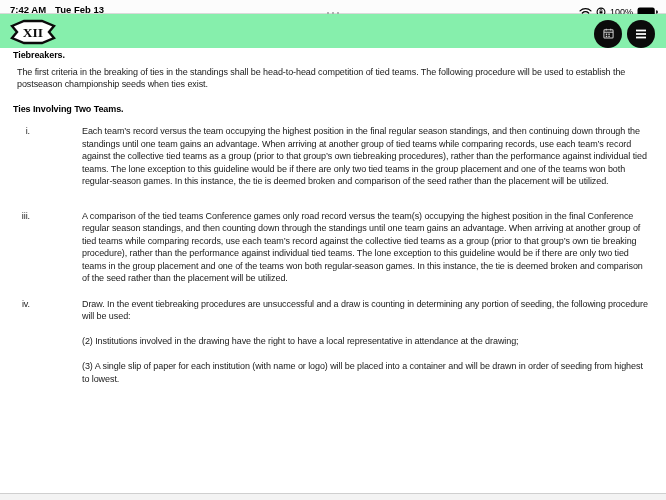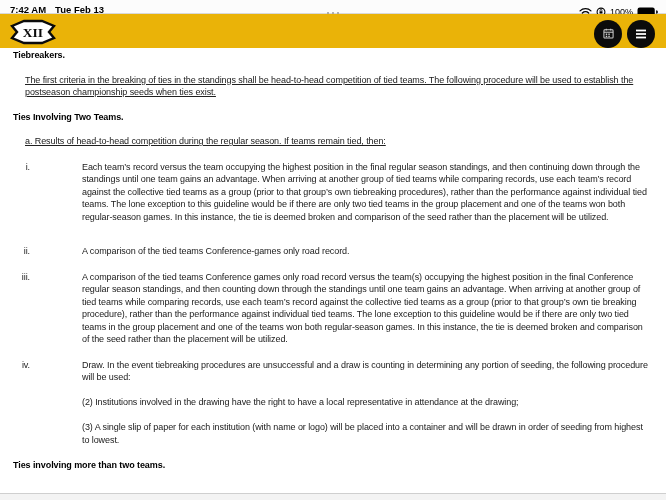--- a/index.html
+++ b/index.html
@@ -13,28 +13,28 @@
   .status-bar { position:relative; height:14px; background:#fcfcfc; border-bottom:1px solid #d9d9d9; }
   .sb-left { position:absolute; left:10px; top:4px; font-size:9.5px; font-weight:600; color:#000; letter-spacing:0; }
   .sb-left .date { margin-left:9px; }
   .sb-center { position:absolute; left:0; right:0; top:0; text-align:center; }
   .dots { display:inline-flex; gap:3px; margin-top:3px; }
   .dots i { width:2px; height:2px; border-radius:50%; background:#9a9a9a; display:block; }
   .url { display:block; font-size:11px; color:#111; margin-top:8px; }
   .sb-right { position:absolute; right:8px; top:3px; display:flex; align-items:center; gap:4px; }
   .sb-right .pct { font-size:9px; font-weight:500; color:#000; }
   
-  .site-header { position:relative; height:34px; background:#eab308; }
+  .site-header { position:relative; height:34px; background:#86efac; }
   .logo { position:absolute; left:10px; top:4px; cursor:pointer; }
   .hdr-buttons { position:absolute; right:11px; top:6px; display:flex; gap:5px; }
   .circle-btn { width:28px; height:28px; border-radius:50%; background:#0b0b0b; display:flex; align-items:center; justify-content:center; cursor:pointer; }
   
   .content { padding:1px 14px 0 13px; font-size:9px; line-height:12.5px; color:#202020; letter-spacing:-0.08px; }
   .content h3 { font-size:9px; line-height:12.5px; font-weight:700; color:#000; }
-  .para { margin:12px;text-decoration:underline; }
+  .para { margin:4px; }
   .gap-after-intro { margin-bottom:12px; }
   .h-two-teams { margin-bottom:10px; }
   .item-a { margin-bottom:13px; }
   .roman-list { }
   .roman-item { display:flex; margin-bottom:13px; }
   .roman-item.extra-gap { margin-bottom:22px; }
   .roman-item .marker { flex:none; width:21px; text-align:right; padding-right:4px; }
   .roman-item .itxt { flex:1;margin-left:48px; }
   .sub-para { margin-top:12.5px; }
   .h-more-teams { }
@@ -115,42 +115,36 @@
         </span>
       </div>
     </div>
   </div>
 
   <div class="content">
     <h3>Tiebreakers.</h3>
     <p class="para gap-after-intro">The first criteria in the breaking of ties in the standings shall be head-to-head competition of tied teams.  The following procedure will be used to establish the postseason championship seeds when ties exist.</p>
 
     <h3 class="h-two-teams">Ties Involving Two Teams.</h3>
-    <p class="para item-a">a. Results of head-to-head competition during the regular season. If teams remain tied, then:</p>
 
     <div class="roman-list">
       <div class="roman-item extra-gap">
         <span class="marker">i.</span>
         <p class="itxt">Each team’s record versus the team occupying the highest position in the final regular season standings, and then continuing down through the standings until one team gains an advantage.  When arriving at another group of tied teams while comparing records, use each team’s record against the collective tied teams as a group (prior to that group’s own tiebreaking procedures), rather than the performance against individual tied teams. The lone exception to this guideline would be if there are only two tied teams in the group placement and one of the teams won both regular-season games.  In this instance, the tie is deemed broken and comparison of the seed rather than the placement will be utilized.</p>
-      </div>
-      <div class="roman-item">
-        <span class="marker">ii.</span>
-        <p class="itxt">A comparison of the tied teams Conference-games only road record.</p>
       </div>
       <div class="roman-item">
         <span class="marker">iii.</span>
         <p class="itxt">A comparison of the tied teams Conference games only road record versus the team(s) occupying the highest position in the final Conference regular season standings, and then counting down through the standings until one team gains an advantage. When arriving at another group of tied teams while comparing records, use each team’s record against the collective tied teams as a group (prior to that group’s own tie breaking procedure), rather than the performance against individual tied teams. The lone exception to this guideline would be if there are only two tied teams in the group placement and one of the teams won both regular-season games.  In this instance, the tie is deemed broken and comparison of the seed rather than the placement will be utilized.</p>
       </div>
       <div class="roman-item">
         <span class="marker">iv.</span>
         <div class="itxt">
           <p>Draw.  In the event tiebreaking procedures are unsuccessful and a draw is counting in determining any portion of seeding, the following procedure will be used:</p>
           <p class="sub-para">(2) Institutions involved in the drawing have the right to have a local representative in attendance at the drawing;</p>
           <p class="sub-para">(3) A single slip of paper for each institution (with name or logo) will be placed into a container and will be drawn in order of seeding from highest to lowest.</p>
         </div>
       </div>
     </div>
 
-    <h3 class="h-more-teams">Ties involving more than two teams.</h3>
   </div>
 
   <div class="footer-strip"></div>
 </div>
 
 </body></html>

